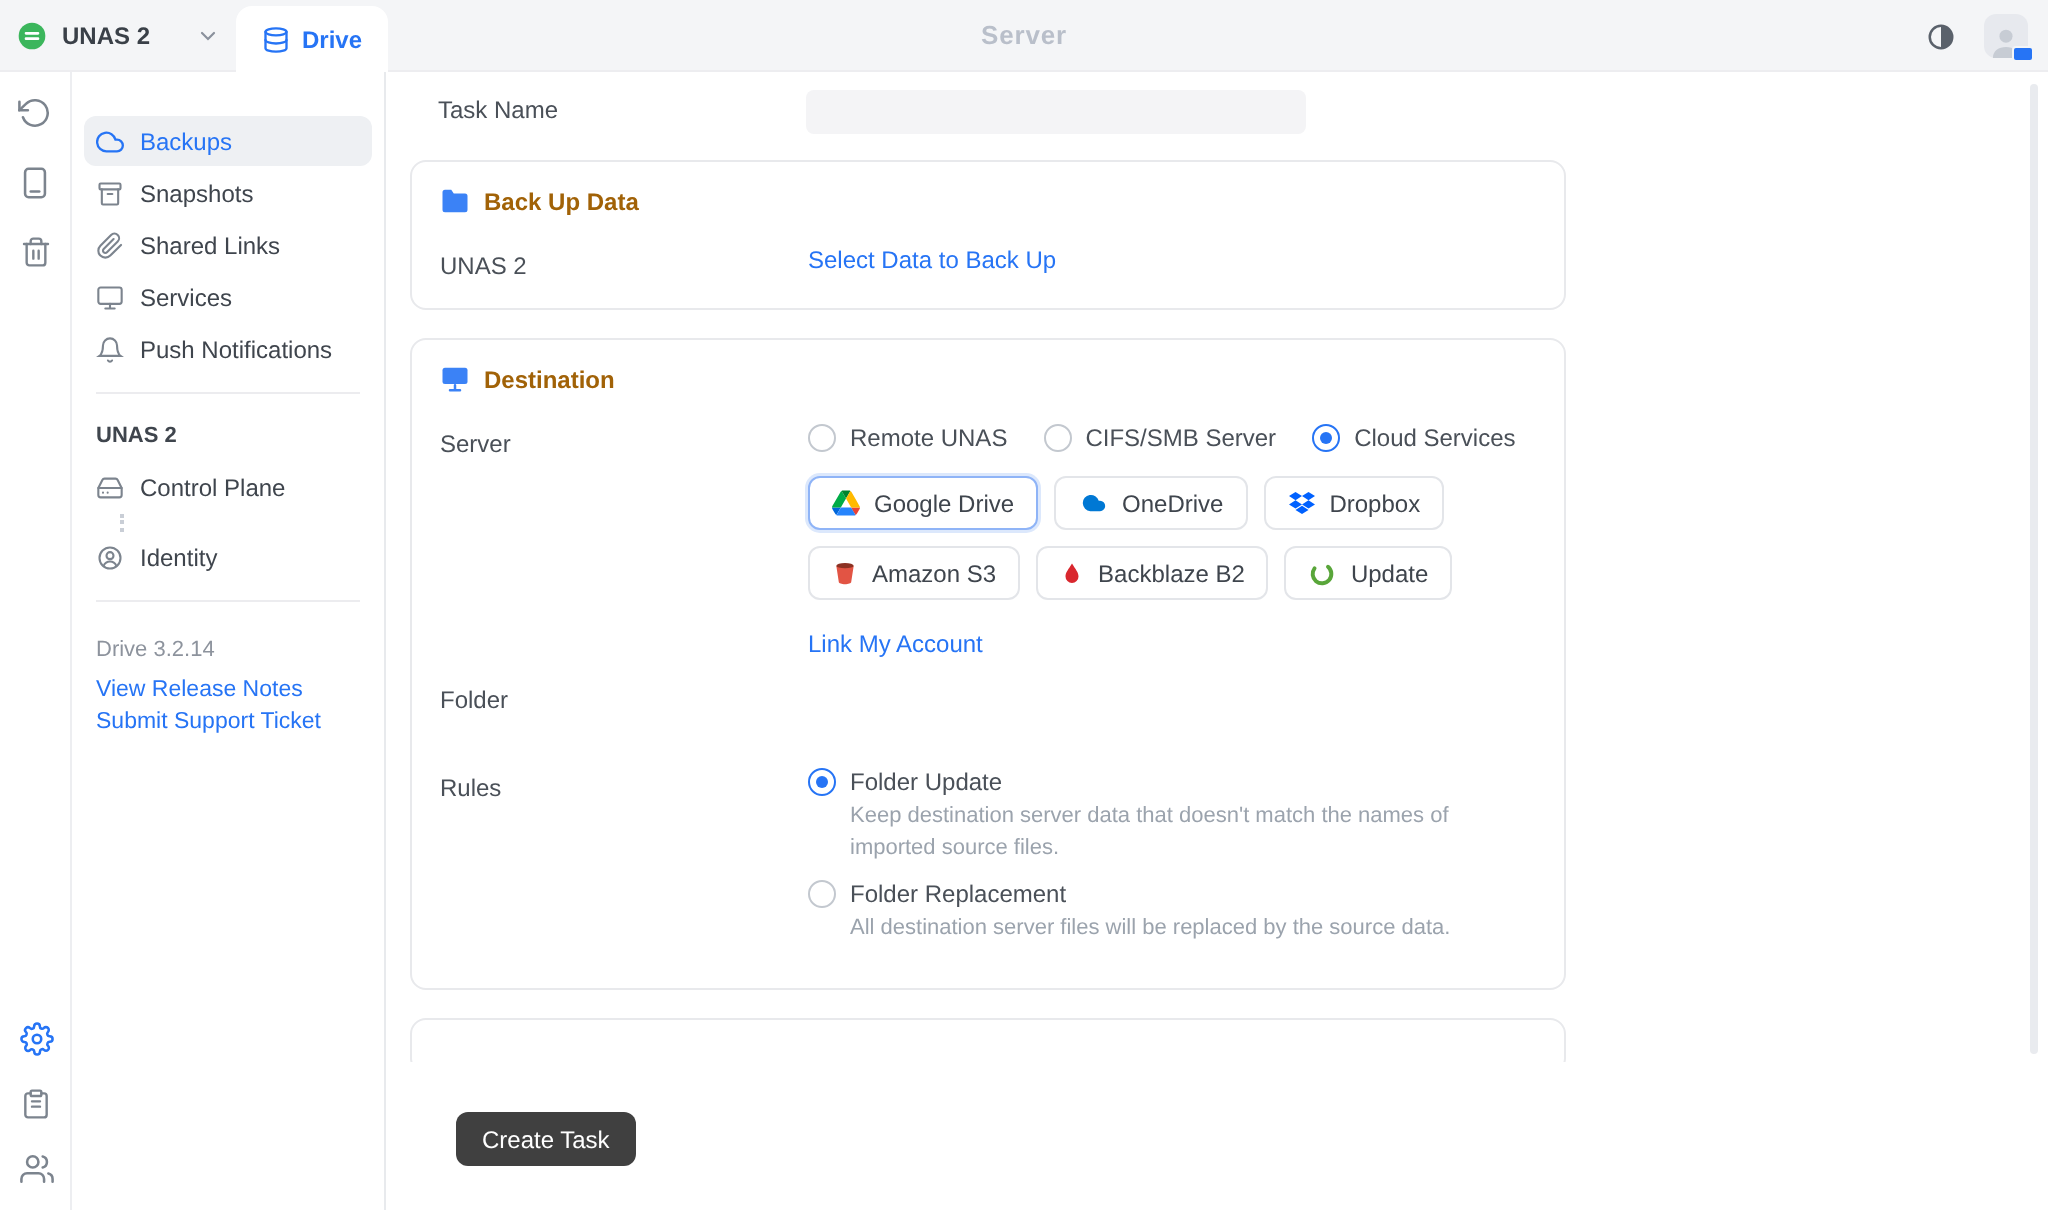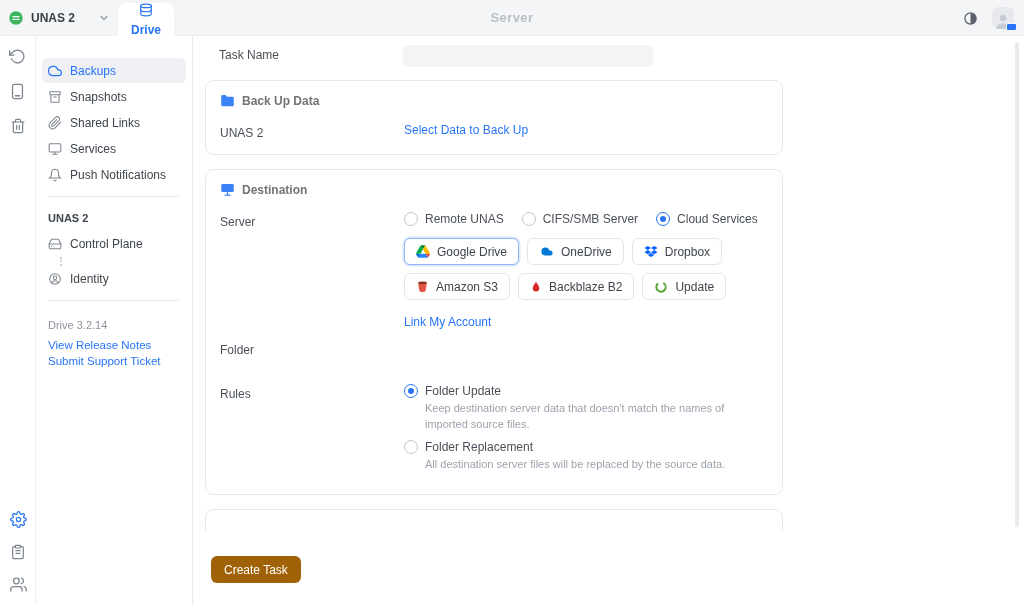--- a/index.html
+++ b/index.html
@@ -5,21 +5,21 @@
   * { margin:0; padding:0; box-sizing:border-box; }
   html,body { width:1024px; height:605px; }
   body { font-family:"Liberation Sans","DejaVu Sans",sans-serif; font-size:12px; color:#3f454d; background:#fff; }
   .screen { position:relative; width:1024px; height:605px; overflow:hidden; background:#fff; }
 
   
   .topbar { position:absolute; left:0; top:0; width:1024px; height:36px; background:#f4f5f7; border-bottom:1px solid #ededf0; }
   .console-switcher { position:absolute; left:8px; top:0; height:36px; display:flex; align-items:center; gap:7px; cursor:pointer; }
   .console-name { font-size:12px; font-weight:600; color:#3a4048; }
   .chevron { margin-left:16px; color:#8a919c; display:flex; }
-  .tab { position:absolute; left:118px; top:3px; height:33px; padding:0 13px; background:#fff; border-radius:8px 8px 0 0; display:flex; align-items:center; gap:6px; color:#2674f5; font-weight:600;flex-direction:column; }
+  .tab { position:absolute; left:118px; top:3px; height:33px; padding:0 13px; background:#fff; border-radius:8px 8px 0 0; display:flex; align-items:center; gap:6px; color:#2674f5; font-weight:600; }
   .app-title { position:absolute; left:0; right:0; top:10px; text-align:center; font-size:13px; font-weight:700; letter-spacing:.4px; color:#b9bfca; pointer-events:none; }
   .top-right { position:absolute; right:10px; top:0; height:36px; display:flex; align-items:center; gap:14px; }
   .avatar { position:relative; width:22px; height:22px; border-radius:6px; background:#e7e9ee; display:flex; align-items:flex-end; justify-content:center; overflow:visible; }
   .avatar-badge { position:absolute; right:-3px; bottom:-2px; width:11px; height:8px; background:#2674f5; border-radius:2px; border:1px solid #f4f5f7; }
 
   
   .rail { position:absolute; left:0; top:36px; bottom:0; width:36px; background:#fff; border-right:1px solid #edeef1; }
   .rail-top { display:flex; flex-direction:column; align-items:center; gap:18px; padding-top:12px; }
   .rail-bottom { position:absolute; bottom:12px; left:0; width:36px; display:flex; flex-direction:column; align-items:center; gap:16px; }
   .rail-ic { color:#7c848e; display:flex; cursor:pointer; }
@@ -39,35 +39,35 @@
 
   
   .main { position:absolute; left:193px; top:36px; right:0; height:495px; background:#fff; overflow:hidden; }
   .scrolltrack { position:absolute; right:5px; top:6px; bottom:4px; width:4px; background:#e9ebef; border-radius:2px; }
   .content { padding:9px 0 0 12px; }
   .frow { display:grid; grid-template-columns:184px 1fr; align-items:start; }
   .flabel { font-size:12px; color:#4a5058; padding-top:3px; }
   .task-row { margin-left:14px; width:564px; margin-bottom:13px; }
   .task-input { width:250px; height:22px; background:#f4f4f6; border:none; border-radius:4px; padding:0 8px; font-size:12px; color:#3f454d; font-family:inherit; }
   .card { width:578px; border:1px solid #e8e9ec; border-radius:8px; padding:12px 14px 14px; background:#fff; margin-bottom:14px; }
-  .card-header { display:flex; align-items:center; gap:7px; font-weight:700; font-size:12px; color:#737373; margin-bottom:15px; }
+  .card-header { display:flex; align-items:center; gap:7px; font-weight:700; font-size:12px; color:#a16207; margin-bottom:15px; }
   .blue-link { font-size:12px; font-weight:500; color:#2674f5; cursor:pointer; display:inline-block; }
   .radio-group { display:flex; align-items:center; gap:18px; }
   .radio-opt { display:flex; align-items:center; gap:7px; cursor:pointer; color:#4a5058; }
   .radio { width:14px; height:14px; border:1px solid #c3c8cf; border-radius:50%; background:#fff; position:relative; flex:none; }
   .radio.sel { border:1.5px solid #2674f5; }
   .radio.sel::after { content:''; position:absolute; left:2.5px; top:2.5px; width:6px; height:6px; border-radius:50%; background:#2674f5; }
   .providers { display:flex; flex-direction:column; gap:8px; margin-top:12px; }
   .prov-row { display:flex; gap:8px; }
   .pill { height:27px; padding:0 11px; border:1px solid #e3e5e9; border-radius:6px; background:#fff; display:flex; align-items:center; gap:7px; font-size:12px; color:#3f454d; cursor:pointer; }
   .pill.sel { border:1px solid #8fb4f7; box-shadow:0 0 0 1.5px #dce8fc; }
   .rules-stack { display:flex; flex-direction:column; }
   .rule-desc { margin:3px 0 7px 21px; font-size:11px; line-height:1.45; color:#9ba3ad; max-width:370px; }
   .footer { position:absolute; left:193px; top:531px; right:0; bottom:0; background:#fff; }
-  .create-btn { margin:25px 0 0 18px; height:27px; padding:0 13px; background:#a16207; color:#fff; border:none; border-radius:6px; font-size:12px; font-family:inherit; cursor:pointer; }
+  .create-btn { margin:25px 0 0 35px; height:27px; padding:0 13px; background:#404040; color:#fff; border:none; border-radius:6px; font-size:12px; font-family:inherit; cursor:pointer; }
   svg { display:block; }
 </style>
 </head>
 <body>
 
 <div class="screen">
 
   <div class="topbar">
     <div class="console-switcher">
       <span>

